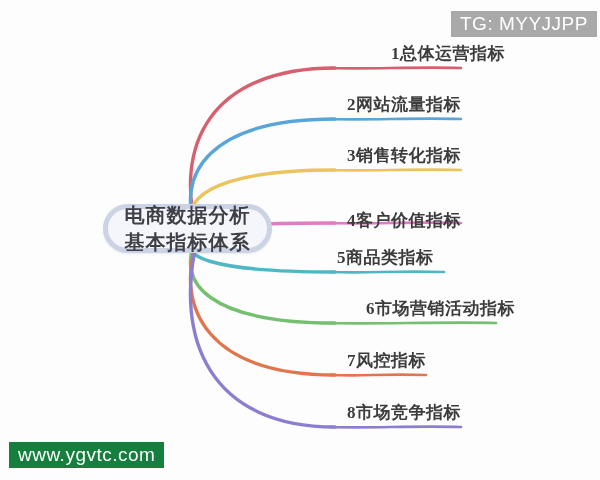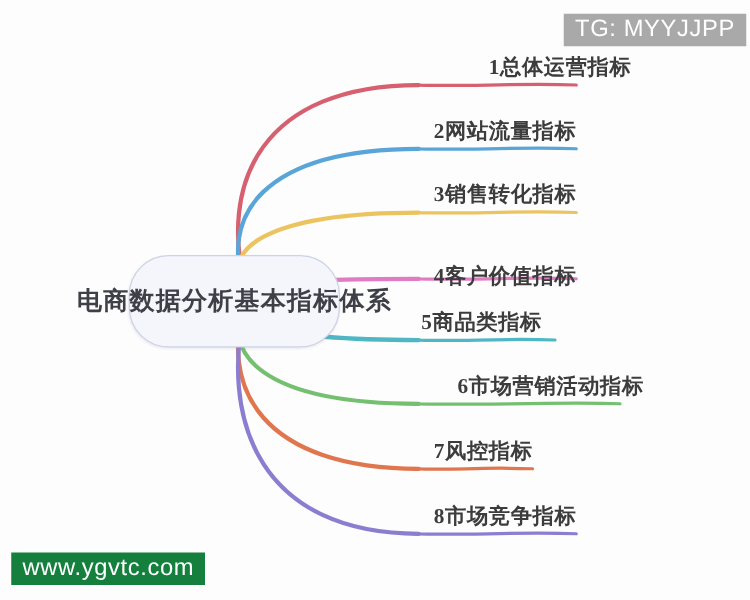--- a/index.html
+++ b/index.html
@@ -9,24 +9,24 @@
     font-family:"Liberation Sans","DejaVu Sans",sans-serif;
   }
   #branch-svg{position:absolute;left:0;top:0;width:600px;height:480px;z-index:1;}
   .branch-label{
     position:absolute;z-index:2;
     font-family:"Liberation Serif","DejaVu Serif",serif;
     font-weight:bold;font-size:17px;line-height:20px;
     letter-spacing:0.5px;white-space:nowrap;
   }
   .central-node{
-    position:absolute;left:103px;top:204px;width:169px;height:74px;z-index:3;
-    background:#f5f6fc;border:1px solid #f97316;border-radius:32px;
+    position:absolute;left:103px;top:204px;width:169px;height:49px;z-index:3;
+    background:#f5f6fc;border:5px solid #f97316;border-radius:32px;
     box-shadow:0 1px 2px rgba(120,130,160,0.15);
-    display:flex;flex-direction:row;align-items:center;justify-content:center;
+    display:flex;flex-direction:column;align-items:center;justify-content:center;
     box-sizing:border-box;
   }
   .central-node div{
     font-family:"Liberation Serif","DejaVu Serif",serif;
     font-weight:bold;font-size:20px;line-height:27px;
     letter-spacing:1px;white-space:nowrap;
   }
   .wm{
     position:absolute;z-index:4;height:26px;line-height:26px;
     padding:0 9px;font-size:19px;letter-spacing:0.5px;white-space:nowrap;

